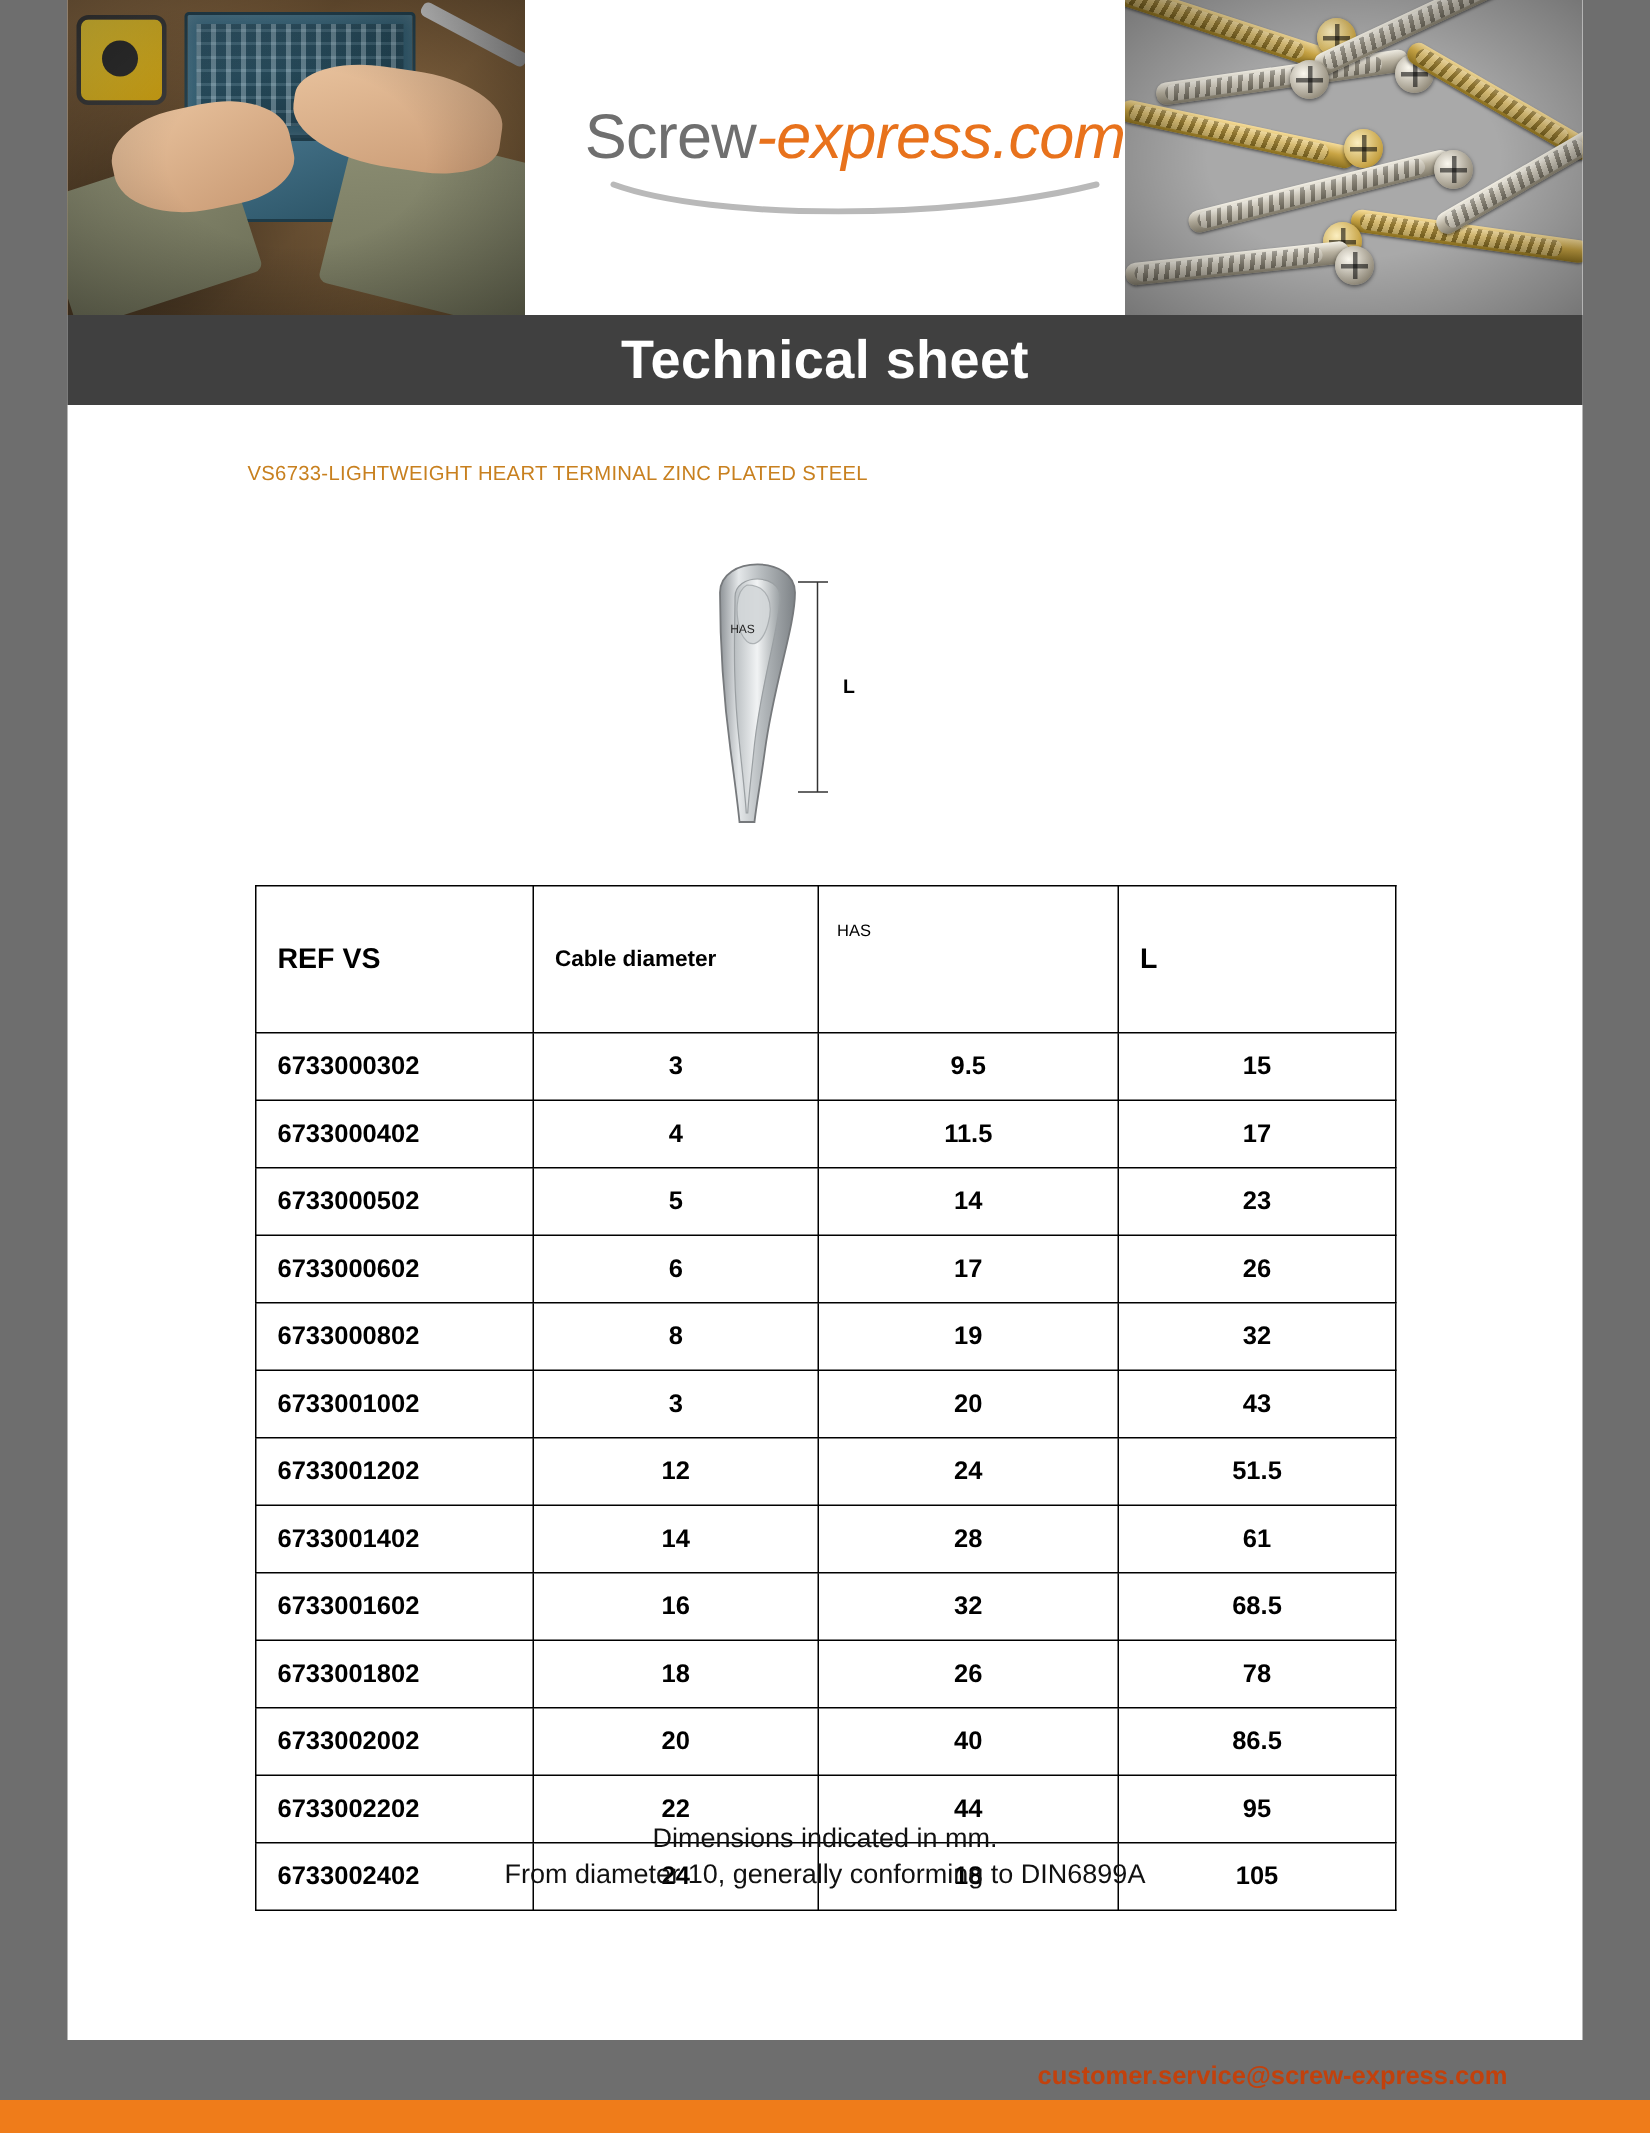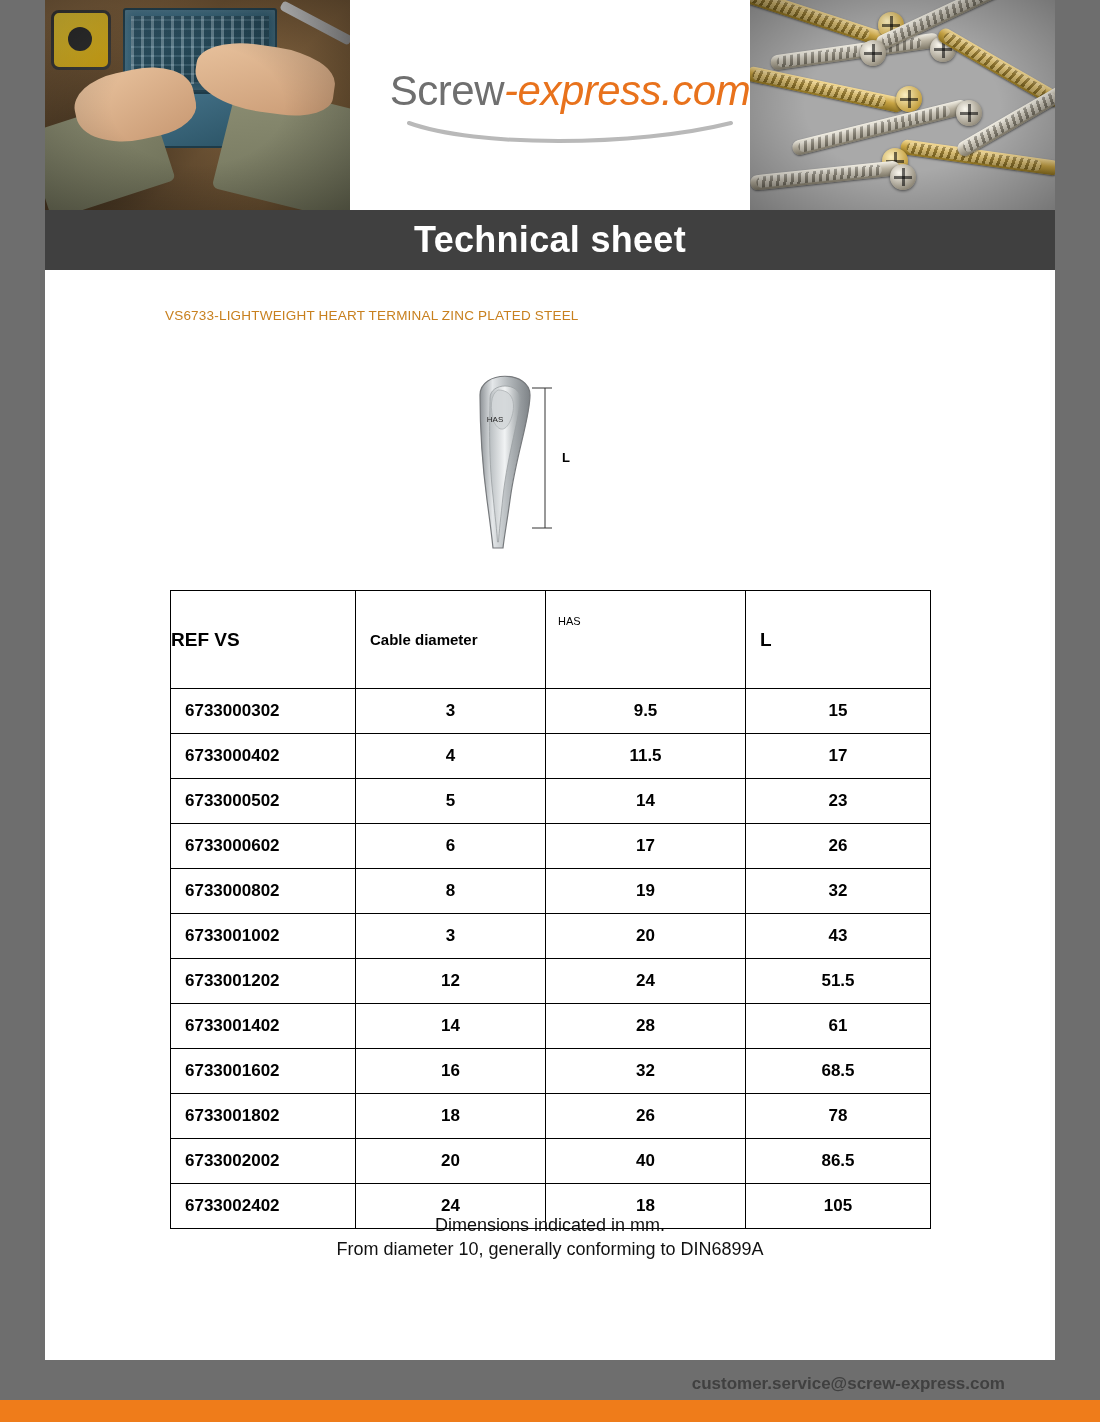--- a/index.html
+++ b/index.html
@@ -279,21 +279,21 @@
     text-align: center;
     color: #000000;
   }
   table.spec thead th {
     height: 72px;
     vertical-align: middle;
     font-weight: bold;
   }
   table.spec thead th.h-ref {
     text-align: left;
-    padding-left: 0;
+    padding-left: 14px;
     font-size: 19px;
   }
   table.spec thead th.h-cable {
     text-align: left;
     padding-left: 14px;
     font-size: 15px;
     font-weight: bold;
   }
   table.spec thead th.h-has {
     text-align: left;
@@ -347,21 +347,21 @@
     left: 0;
     bottom: 0;
     width: 1100px;
     height: 22px;
     background: #ef7c1a;
   }
   .footer-email {
     position: absolute;
     right: 95px;
     bottom: 28px;
-    color: #404040;
+    color: #c2410c;
     font-size: 17px;
     font-weight: bold;
   }
 </style>
 </head>
 <body>
 
 <div class="page">
 
   <div class="margin-bar left"></div>
@@ -539,20 +539,26 @@
           <td>26</td>
           <td>78</td>
         </tr>
         <tr>
           <td class="ref">6733002002</td>
           <td>20</td>
           <td>40</td>
           <td>86.5</td>
         </tr>
         <tr>
+          <td class="ref">6733002202</td>
+          <td>22</td>
+          <td>44</td>
+          <td>95</td>
+        </tr>
+        <tr>
           <td class="ref">6733002402</td>
           <td>24</td>
           <td>18</td>
           <td>105</td>
         </tr>
       </tbody>
     </table>
   </div>
 
   <div class="table-notes">

